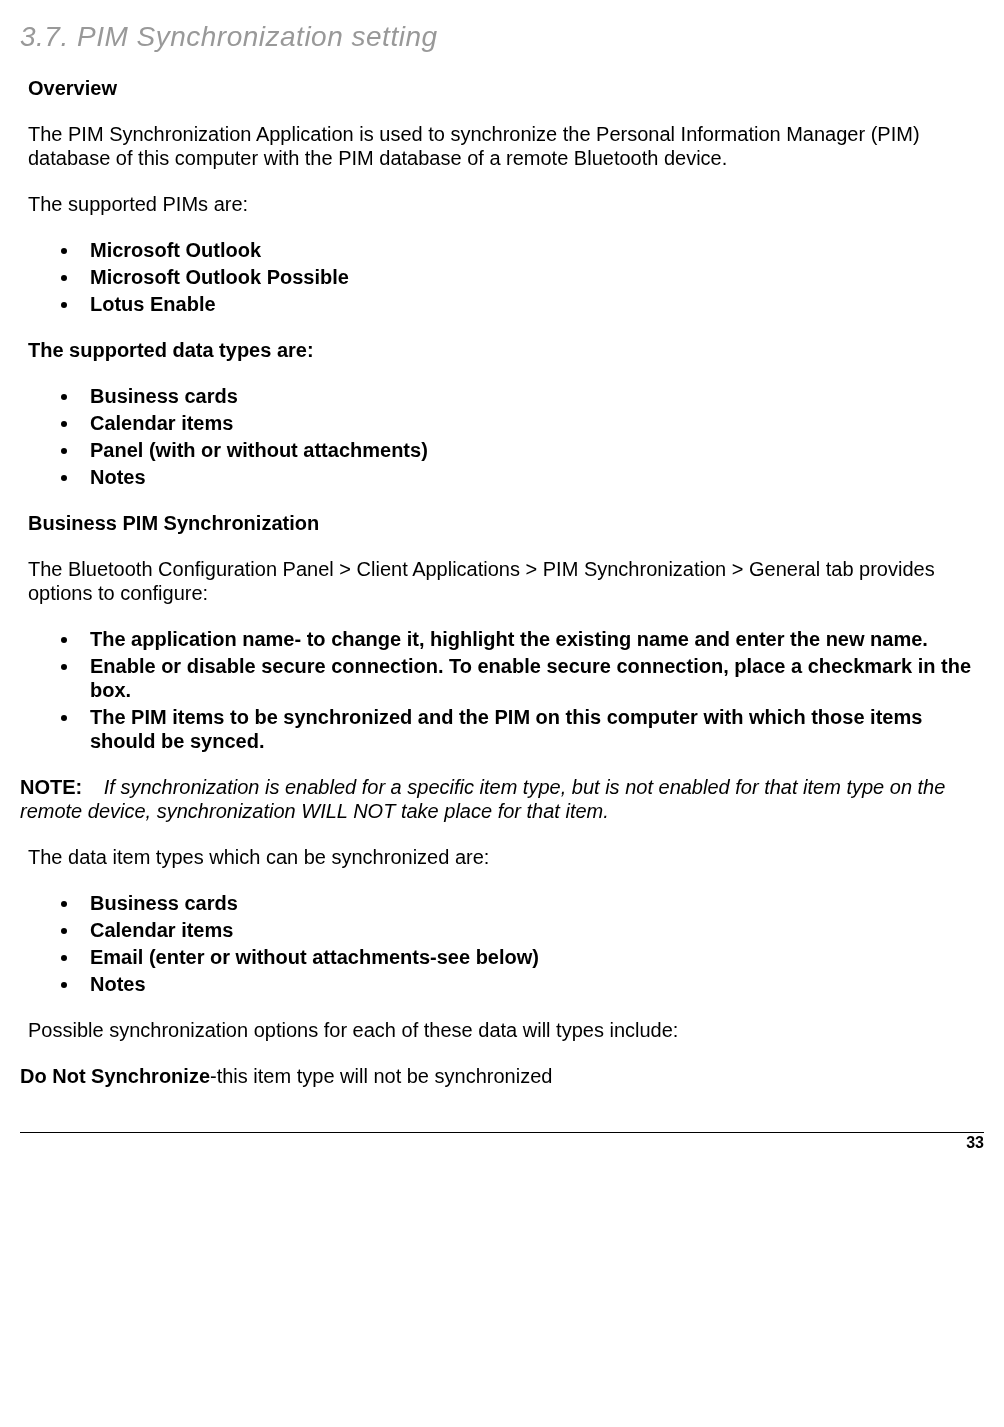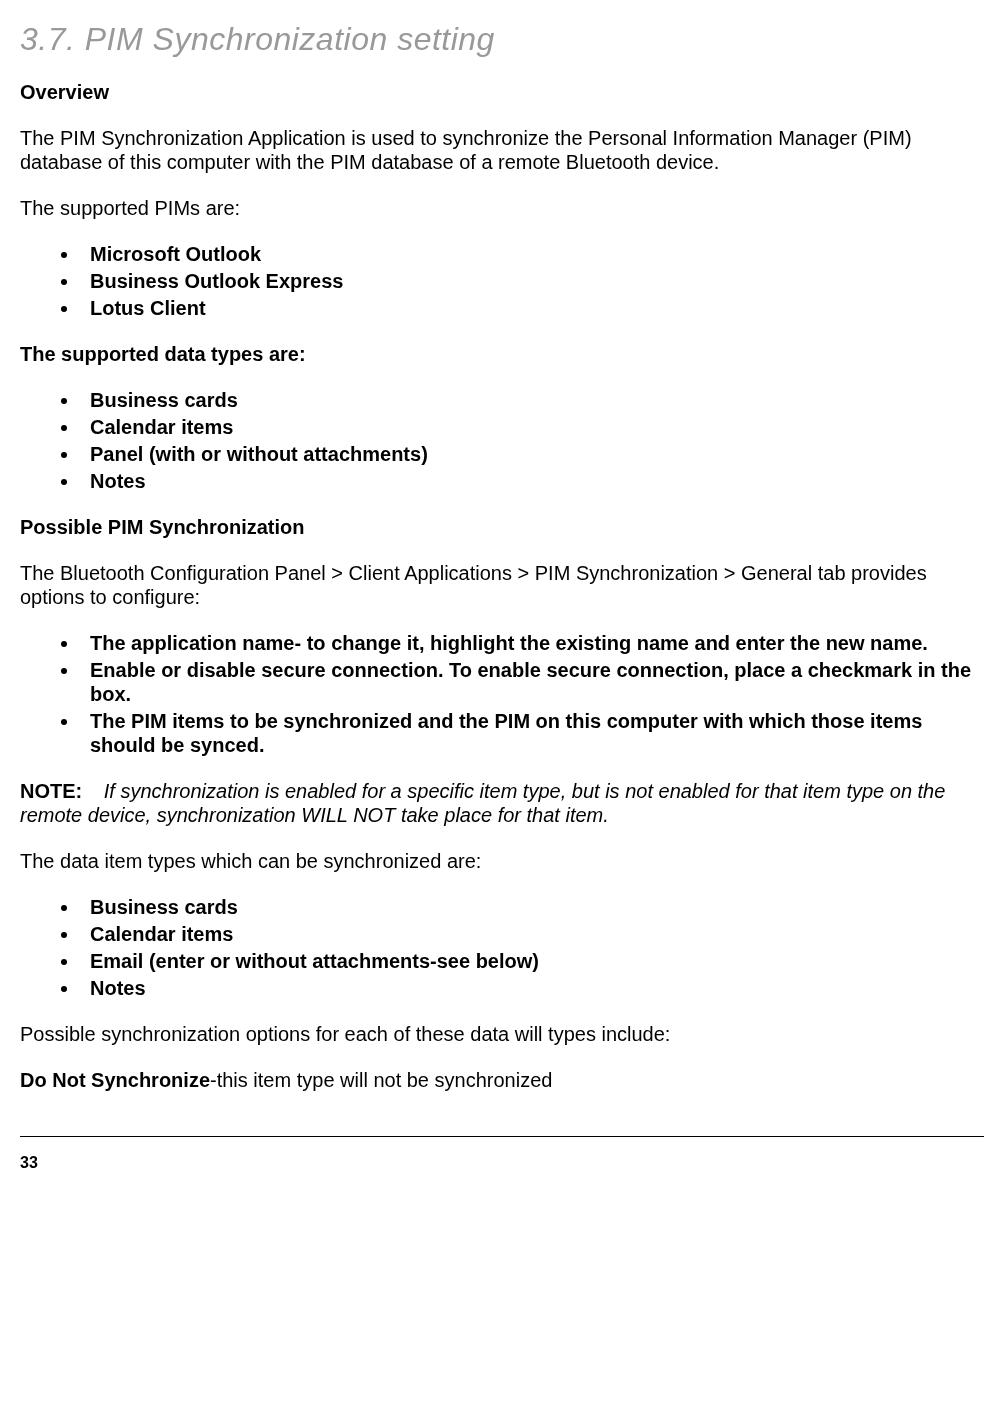--- a/index.html
+++ b/index.html
@@ -7,35 +7,35 @@
       font-size: 20px;
       color: #000;
       margin: 0;
       padding: 20px 20px 0 20px;
       width: 1004px;
       box-sizing: border-box;
       line-height: 1.2;
     }
     .section-heading {
       font-family: Verdana, Arial, sans-serif;
-      font-size: 32px;
+      font-size: 28px;
       color: #999999;
       font-style: italic;
       margin: 0 0 22px 0;
       letter-spacing: 0.5px;
     }
     .bold {
       font-weight: bold;
     }
     .italic {
       font-style: italic;
       margin-left: 16px;
     }
     p {
-      margin: 0 0 22px 0;
+      margin: 0 0 22px 8px;
     }
     ul {
       margin: 0 0 22px 0;
       padding-left: 60px;
     }
     li {
       padding-left: 10px;
       margin-bottom: 3px;
       font-weight: bold;
     }
@@ -44,54 +44,54 @@
     }
     .do-not-sync {
       margin: 0 0 44px 0;
     }
     .footer-rule {
       border: none;
       border-top: 1.5px solid #000;
       margin: 0;
     }
     .page-number {
-      text-align: left;
+      text-align: right;
       font-size: 16px;
       font-weight: bold;
-      margin-top: 16px;
+      margin-top: 0;
       margin-bottom: 8px;
     }
   </style>
 </head>
 <body>
 
 <div class="section-heading">3.7. PIM Synchronization setting</div>
 
 <p class="bold">Overview</p>
 
 <p>The PIM Synchronization Application is used to synchronize the Personal Information Manager (PIM) database of this computer with the PIM database of a remote Bluetooth device.</p>
 
 <p>The supported PIMs are:</p>
 
 <ul>
   <li>Microsoft Outlook</li>
-  <li>Business Outlook Express</li>
-  <li>Lotus Client</li>
+  <li>Microsoft Outlook Possible</li>
+  <li>Lotus Enable</li>
 </ul>
 
 <p class="bold">The supported data types are:</p>
 
 <ul>
   <li>Business cards</li>
   <li>Calendar items</li>
   <li>Panel (with or without attachments)</li>
   <li>Notes</li>
 </ul>
 
-<p class="bold">Possible PIM Synchronization</p>
+<p class="bold">Business PIM Synchronization</p>
 
 <p>The Bluetooth Configuration Panel &gt; Client Applications &gt; PIM Synchronization &gt; General tab provides options to configure:</p>
 
 <ul>
   <li>The application name- to change it, highlight the existing name and enter the new name.</li>
   <li>Enable or disable secure connection. To enable secure connection, place a checkmark in the box.</li>
   <li>The PIM items to be synchronized and the PIM on this computer with which those items should be synced.</li>
 </ul>
 
 <p class="note-line">

